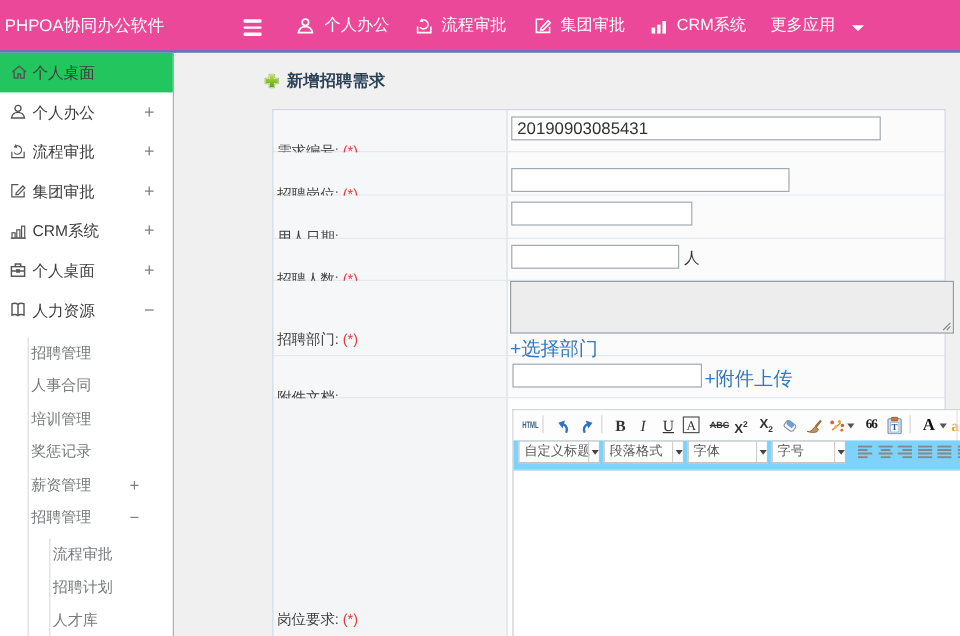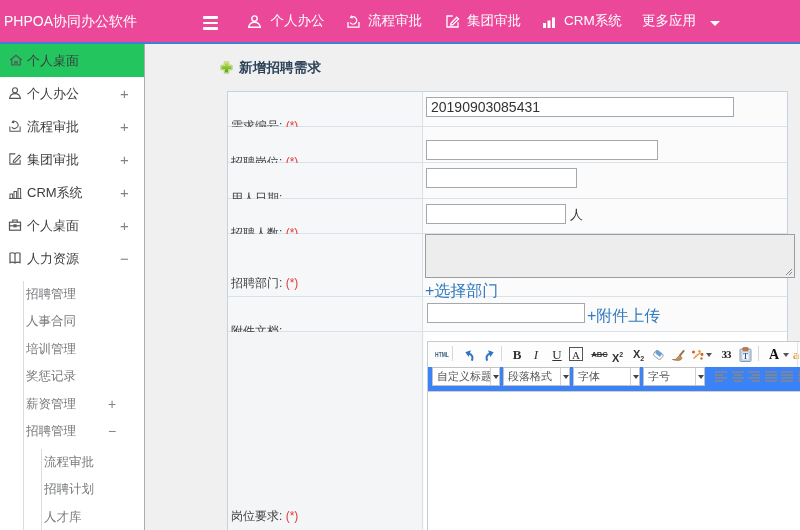--- a/index.html
+++ b/index.html
@@ -34,21 +34,21 @@
 .lcell { position:absolute; left:0; top:0; width:195px; height:100%; background:#f6f7f8; border-right:1px solid #d9e1ea; }
 .vcell { position:absolute; left:196px; top:0; right:0; height:100%; background:#fbfbfc; }
 .lbl { position:absolute; left:3px; font-size:12px; color:#3e3e3e; white-space:nowrap;margin-top:16px; }
 .red { color:#e23b3b; }
 .inp { position:absolute; background:#fff; border:1px solid #a3a9ae; font-size:13.5px; color:#333; line-height:18px; padding:0 4px; }
 .blink { color:#3279bf; font-size:16px; }
 
 
 #editor { position:absolute; left:281px; top:297px; width:374px; height:195px; border-top:1px solid #c9ccce; border-left:1px solid #c9ccce; background:#fff; }
 #tbar1 { position:absolute; left:0; top:0; width:373px; height:25px; background:#fdfdfd; }
-#tbar2 { position:absolute; left:0; top:25px; width:373px; height:25px; background:#3b82f6; border-bottom:1px solid #cfcfcf; }
+#tbar2 { position:absolute; left:0; top:25px; width:373px; height:25px; background:#7dd3fc; border-bottom:1px solid #cfcfcf; }
 .ti { position:absolute; top:0; height:25px; line-height:25px; font-size:12px; color:#333; text-align:center; }
 .tsep { position:absolute; top:4px; width:1px; height:15px; background:#d8d8d8; }
 .dd { position:absolute; top:0px; height:19px; background:#fff; border:1px solid #c3c3c3; }
 .dd .dtxt { position:absolute; left:4px; top:0; line-height:17px; font-size:11px; color:#555; white-space:nowrap; overflow:hidden; }
 .dd .darr { position:absolute; right:0; top:0; bottom:0; width:9px; border-left:1px solid #d0d0d0; }
 .dd .darr:after { content:""; position:absolute; left:1.5px; top:6.5px; border-left:3px solid transparent; border-right:3px solid transparent; border-top:4px solid #444; }
 .alicon { position:absolute; top:4px; width:12px; height:11px; }
 </style>
 </head>
 <body>
@@ -281,21 +281,21 @@
         </svg>
       <svg class="abs" style="left:263px; top:7px" width="13" height="12" viewBox="0 0 13 12">
           <path d="M2.5 9.5l7-6" stroke="#d89040" stroke-width="1.3"></path>
           <circle cx="2.5" cy="3" r="1.6" fill="#e06030"></circle>
           <circle cx="8.5" cy="2.2" r="1.3" fill="#e8a040"></circle>
           <circle cx="11" cy="5.5" r="1.4" fill="#d05828"></circle>
           <circle cx="5.5" cy="6.5" r="1.1" fill="#e8b050"></circle>
           <circle cx="10.5" cy="9.5" r="1.2" fill="#c87830"></circle>
         </svg>
       <div class="abs" style="left:278px; top:11px; border-left:3px solid transparent; border-right:3px solid transparent; border-top:4px solid #555;"></div>
-      <div class="ti" style="left:290px; width:16px; font-size:11px; font-weight:bold; color:#1a1a1a; font-family:'Liberation Serif',serif; letter-spacing:-1px;">33</div>
+      <div class="ti" style="left:290px; width:16px; font-size:11px; font-weight:bold; color:#1a1a1a; font-family:'Liberation Serif',serif; letter-spacing:-1px;">66</div>
       <svg class="abs" style="left:311px; top:5px" width="13" height="15" viewBox="0 0 13 15">
           <rect x="1" y="2" width="11" height="12.5" rx="1" fill="#cfe0ef" stroke="#7d94a8" stroke-width="0.9"></rect>
           <rect x="3.8" y="0.6" width="5.4" height="3.2" rx="0.8" fill="#c8763a" stroke="#9a5a28" stroke-width="0.6"></rect>
           <rect x="3" y="5" width="7" height="8" fill="#fff" stroke="#9ab0c4" stroke-width="0.6"></rect>
           <text x="6.5" y="11.6" font-size="7.5" fill="#2c5a9a" text-anchor="middle" font-weight="bold" font-family="Liberation Serif">T</text>
         </svg>
       <div class="tsep" style="left:330px"></div>
       <div class="ti" style="left:338px; width:16px; font-size:14px; font-weight:bold; color:#111; font-family:'Liberation Serif',serif;">A</div>
       <div class="abs" style="left:355px; top:11px; border-left:3px solid transparent; border-right:3px solid transparent; border-top:4px solid #555;"></div>
       <div class="ti" style="left:360px; width:16px; font-size:13px; font-weight:bold; color:#e6a23c; font-family:'Liberation Serif',serif;">a</div>

